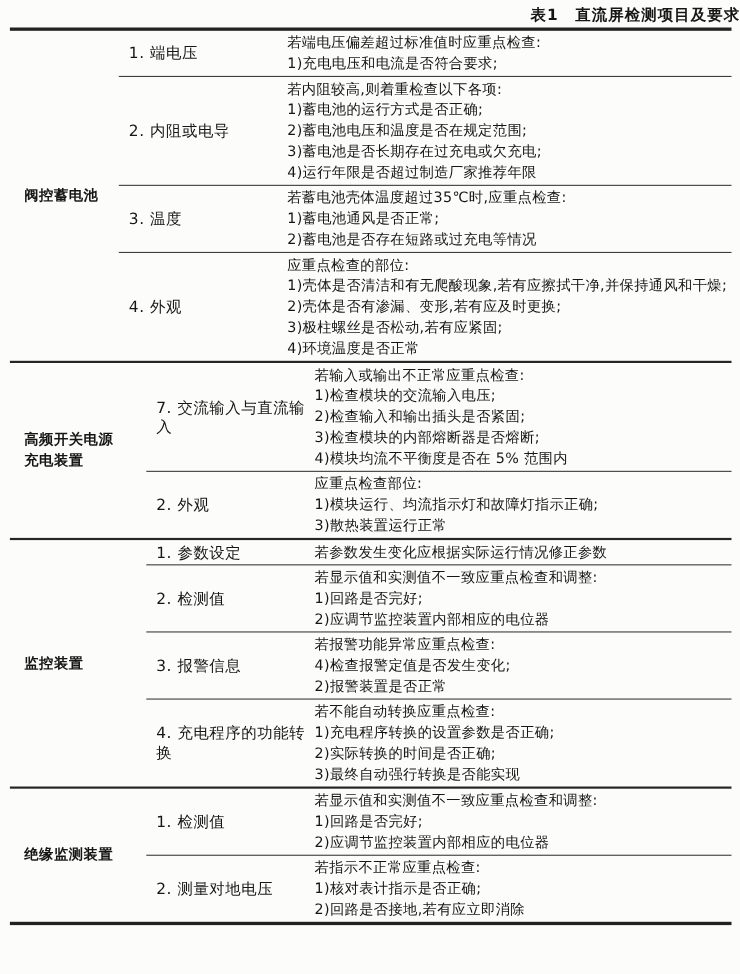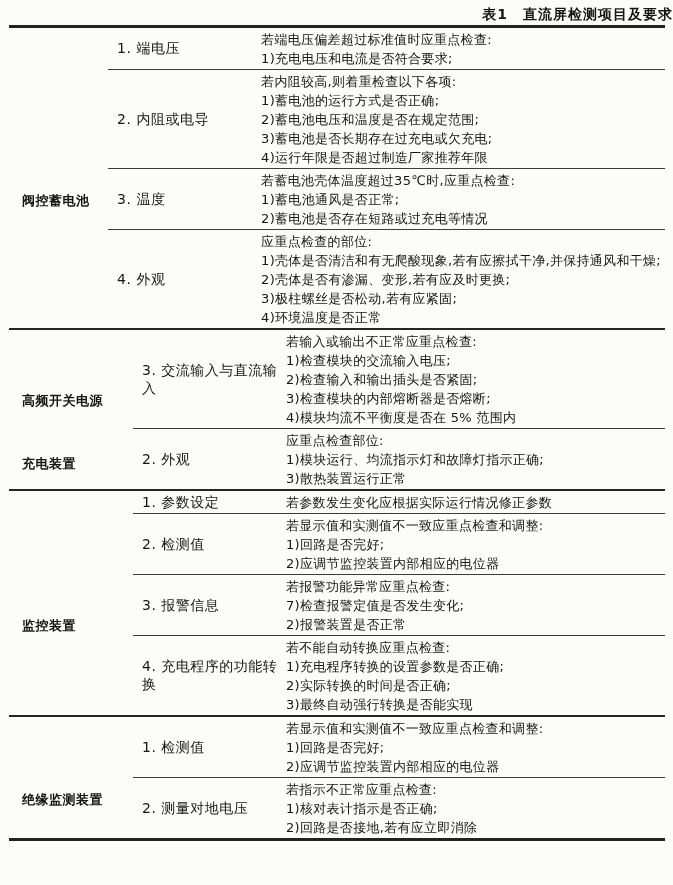--- a/index.html
+++ b/index.html
@@ -39,21 +39,20 @@
     padding-left: 13px;
     display: flex;
     flex-direction: column;
     justify-content: center;
     font-size: 13px;
     font-weight: bold;
     letter-spacing: 0.5px;
   }
   .cat-line {
     line-height: 19px;
-    margin-top: 44px;
   }
   .rows {
     flex: 1;
     display: flex;
     flex-direction: column;
   }
   .row {
     display: flex;
     padding: 2px 0 1px 0;
   }
@@ -128,21 +127,21 @@
         </div>
       </div>
     </div>
     <div class="section">
       <div class="cat-cell">
         <div class="cat-line">高频开关电源</div>
         <div class="cat-line">充电装置</div>
       </div>
       <div class="rows">
         <div class="row">
-          <div class="item-cell">3. 交流输入与直流输入</div>
+          <div class="item-cell">7. 交流输入与直流输入</div>
           <div class="req-cell">
             <div class="req-line">若输入或输出不正常应重点检查:</div>
             <div class="req-line">1)检查模块的交流输入电压;</div>
             <div class="req-line">2)检查输入和输出插头是否紧固;</div>
             <div class="req-line">3)检查模块的内部熔断器是否熔断;</div>
             <div class="req-line">4)模块均流不平衡度是否在 5% 范围内</div>
           </div>
         </div>
         <div class="row">
           <div class="item-cell">2. 外观</div>
@@ -170,21 +169,21 @@
           <div class="req-cell">
             <div class="req-line">若显示值和实测值不一致应重点检查和调整:</div>
             <div class="req-line">1)回路是否完好;</div>
             <div class="req-line">2)应调节监控装置内部相应的电位器</div>
           </div>
         </div>
         <div class="row">
           <div class="item-cell">3. 报警信息</div>
           <div class="req-cell">
             <div class="req-line">若报警功能异常应重点检查:</div>
-            <div class="req-line">7)检查报警定值是否发生变化;</div>
+            <div class="req-line">4)检查报警定值是否发生变化;</div>
             <div class="req-line">2)报警装置是否正常</div>
           </div>
         </div>
         <div class="row">
           <div class="item-cell">4. 充电程序的功能转换</div>
           <div class="req-cell">
             <div class="req-line">若不能自动转换应重点检查:</div>
             <div class="req-line">1)充电程序转换的设置参数是否正确;</div>
             <div class="req-line">2)实际转换的时间是否正确;</div>
             <div class="req-line">3)最终自动强行转换是否能实现</div>

